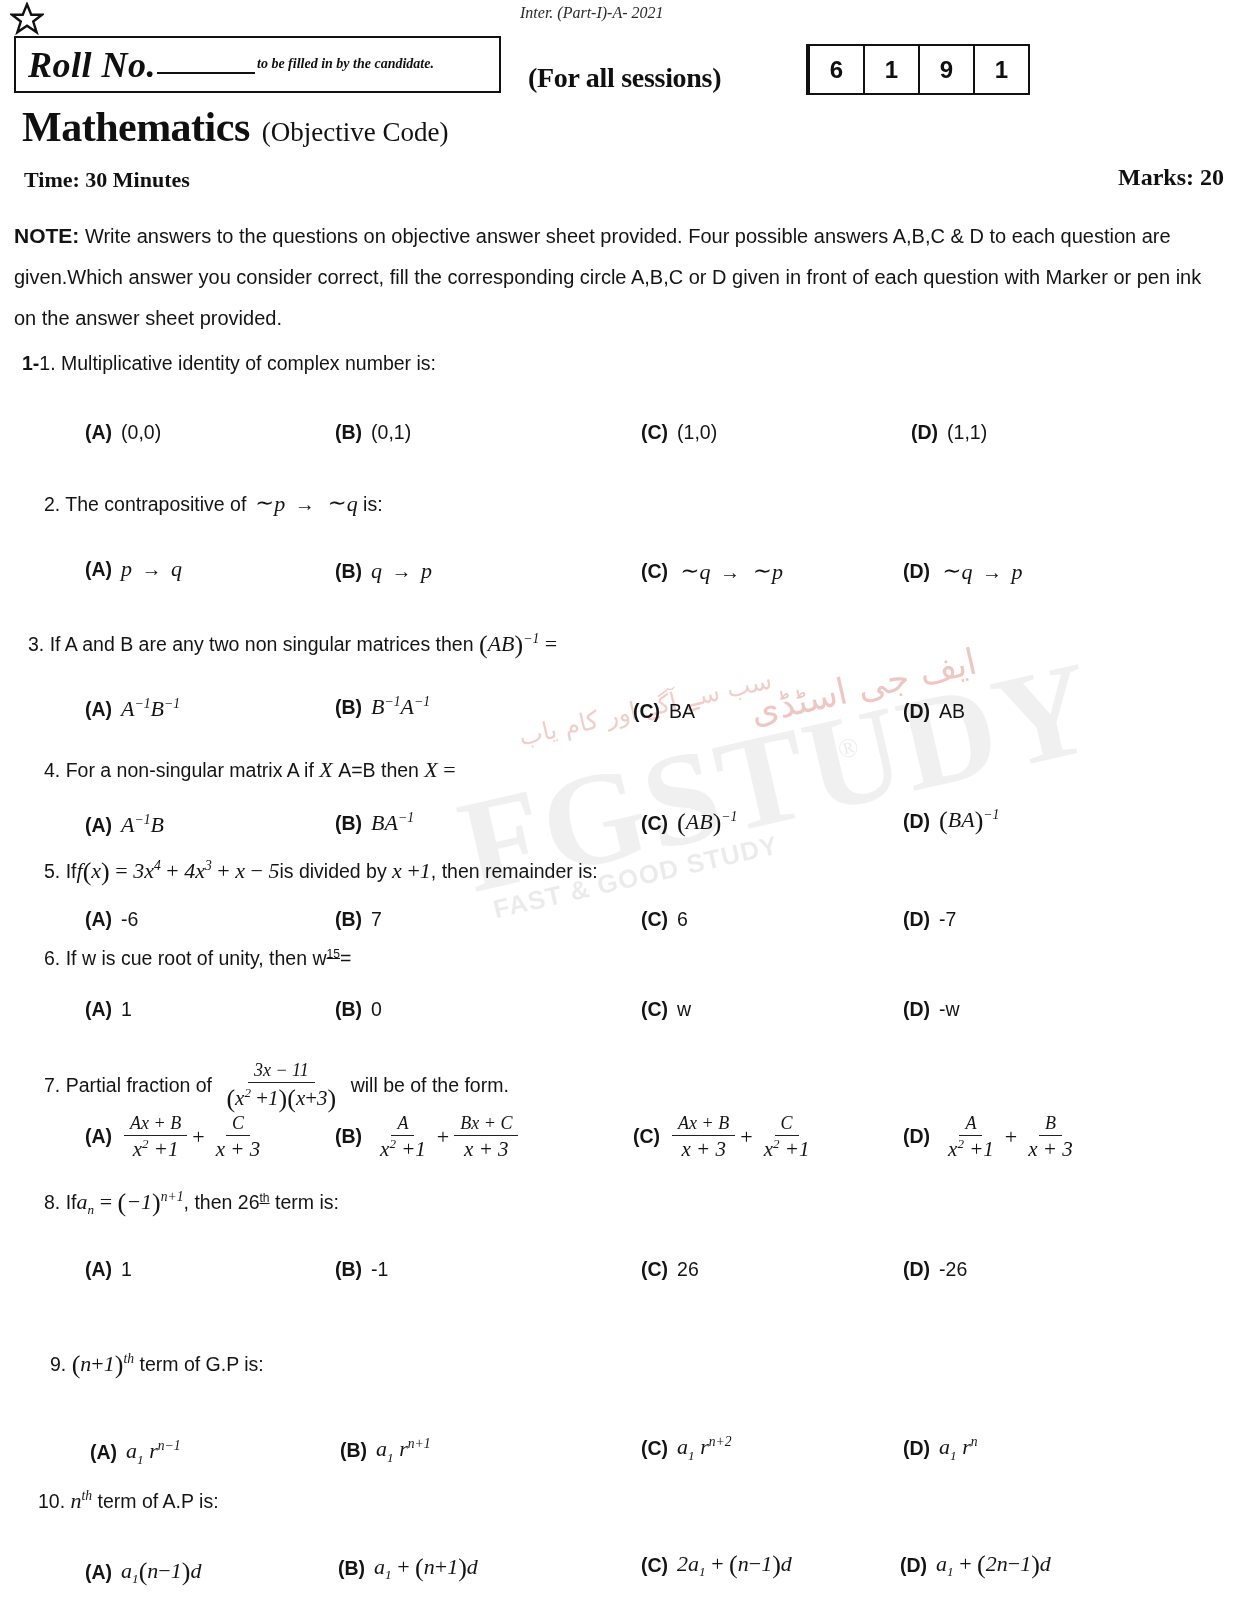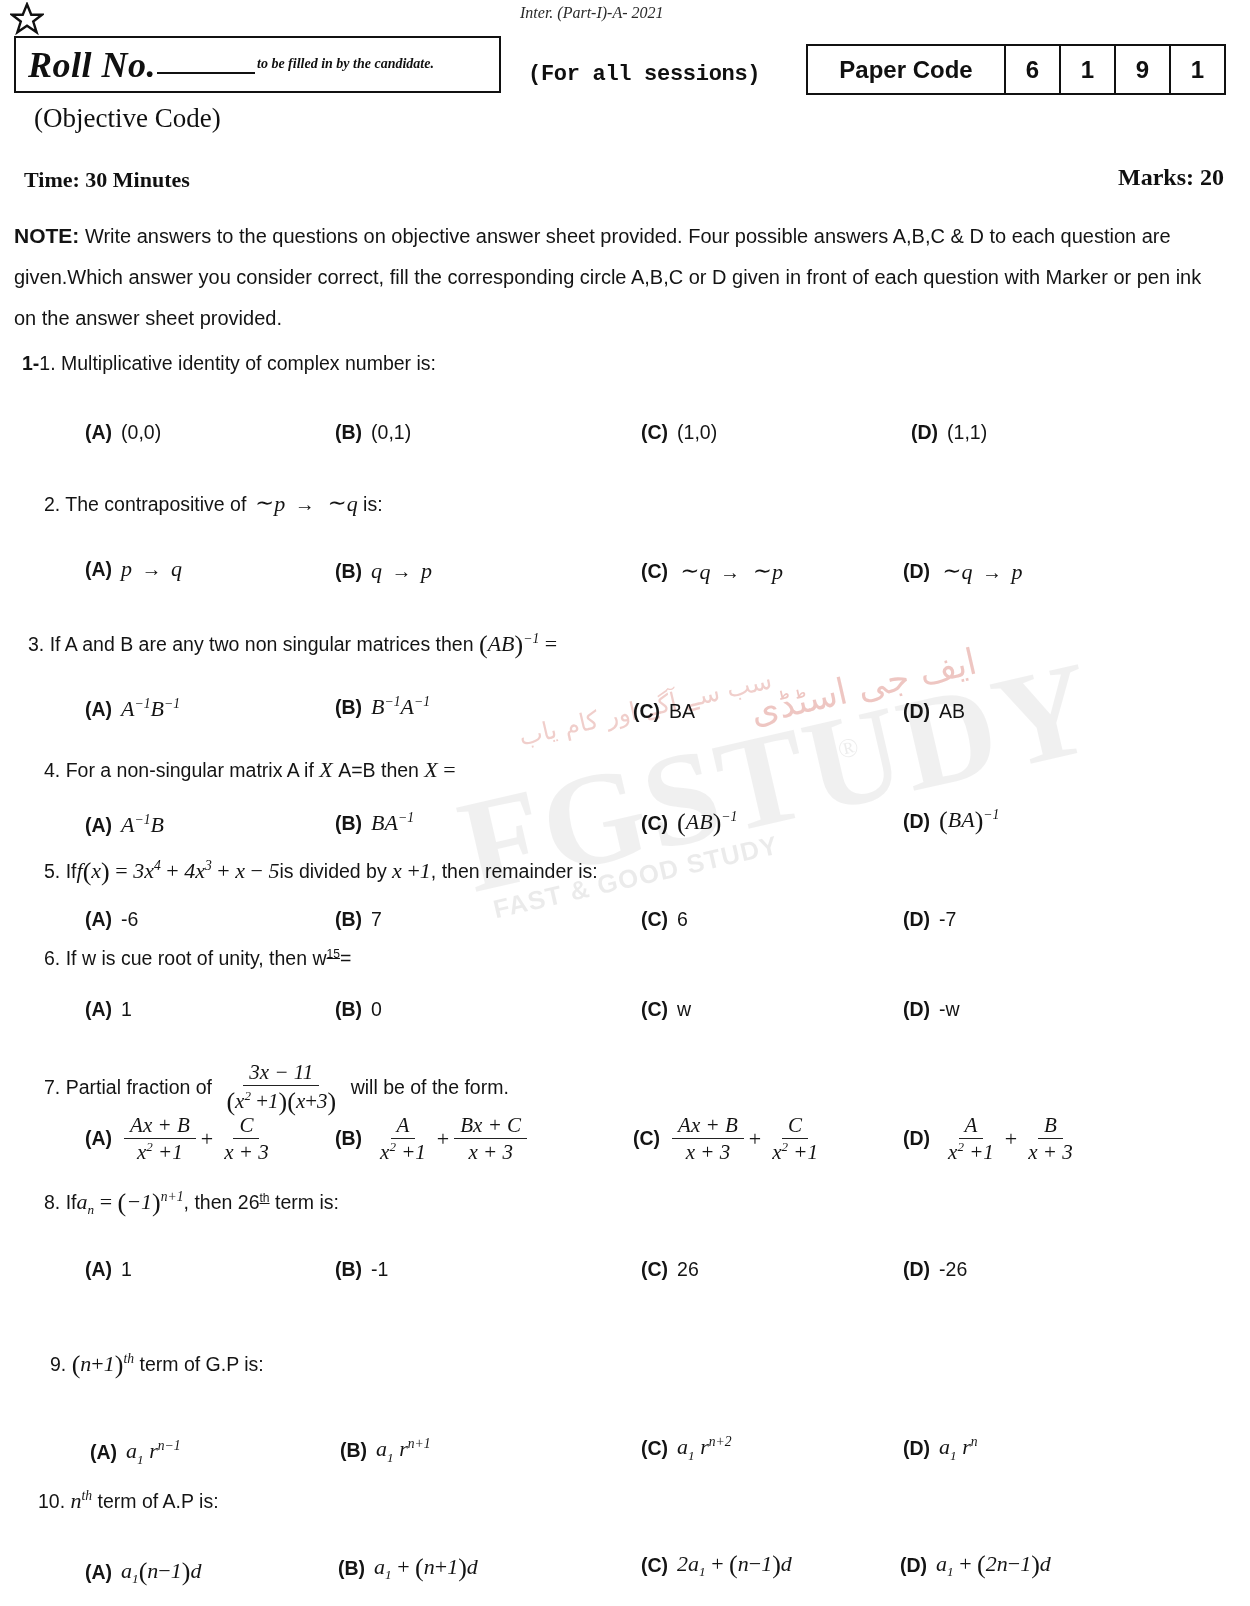--- a/index.html
+++ b/index.html
@@ -123,23 +123,23 @@
   #roll-no-hint {
     font-family: "Liberation Serif", serif;
     font-style: italic;
     font-weight: bold;
     font-size: 14px;
     padding-bottom: 2px;
   }
 
   #sessions-note {
     left: 528px; top: 62px;
-    font-family: Liberation Mono, monospace;
-    font-weight: bold;
-    font-size: 22px;
+    font-family: Liberation Serif, serif;
+    font-weight: bold;
+    font-size: 28px;
     letter-spacing: -0.3px;
   }
 
   #paper-code-box {
     left: 806px; top: 44px;
     height: 51px;
     border: 2px solid #111;
     box-sizing: border-box;
     display: flex;
   }
@@ -263,21 +263,21 @@
     flex-direction: column;
     align-items: center;
     vertical-align: middle;
     margin: 0 3px;
     font-family: "Liberation Serif", serif;
     font-style: italic;
   }
   .frac .num {
     padding: 0 6px 1px 6px;
     border-bottom: 1.6px solid #222;
-    font-size: 21px;
+    font-size: 18px;
     line-height: 1.15;
   }
   .frac .den {
     padding: 1px 6px 0 6px;
     font-size: 21px;
     line-height: 1.15;
   }
   .plus-op {
     font-family: "Liberation Serif", serif;
     font-style: normal;
@@ -318,28 +318,28 @@
 
   <div class="abs" id="roll-no-box">
     <span id="roll-no-label">Roll No.</span>
     <span id="roll-no-blank"></span>
     <span id="roll-no-hint">to be filled in by the candidate.</span>
   </div>
 
   <div class="abs" id="sessions-note">(For all sessions)</div>
 
   <div class="abs" id="paper-code-box">
-    <div class="pc-label">Paper Code</div>
     <div class="pc-digit">6</div>
     <div class="pc-digit">1</div>
     <div class="pc-digit">9</div>
     <div class="pc-digit">1</div>
   </div>
 
   <div class="abs" id="subject-row">
+    <span id="subject-title">Mathematics</span>
     <span id="subject-type">(Objective Code)</span>
   </div>
 
   <div class="abs" id="time-label">Time: 30 Minutes</div>
   <div class="abs" id="marks-label">Marks: 20</div>
 
   <div class="abs" id="note-block">
     <span id="note-label">NOTE:</span>
     <span>Write answers to the questions on objective answer sheet provided. Four possible answers A,B,C &amp; D to each question are given.Which answer you consider correct, fill the corresponding circle A,B,C or D given in front of each question with Marker or pen ink on the answer sheet provided.</span>
   </div>

